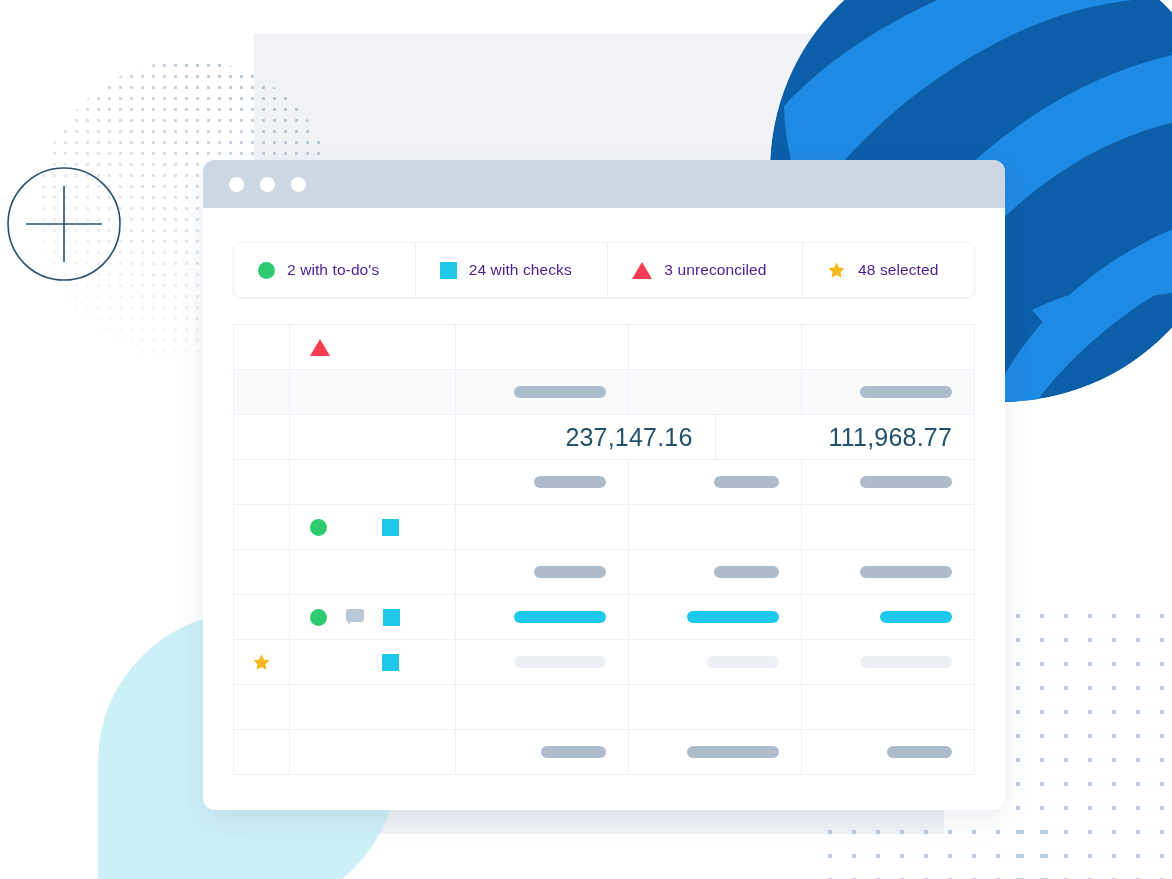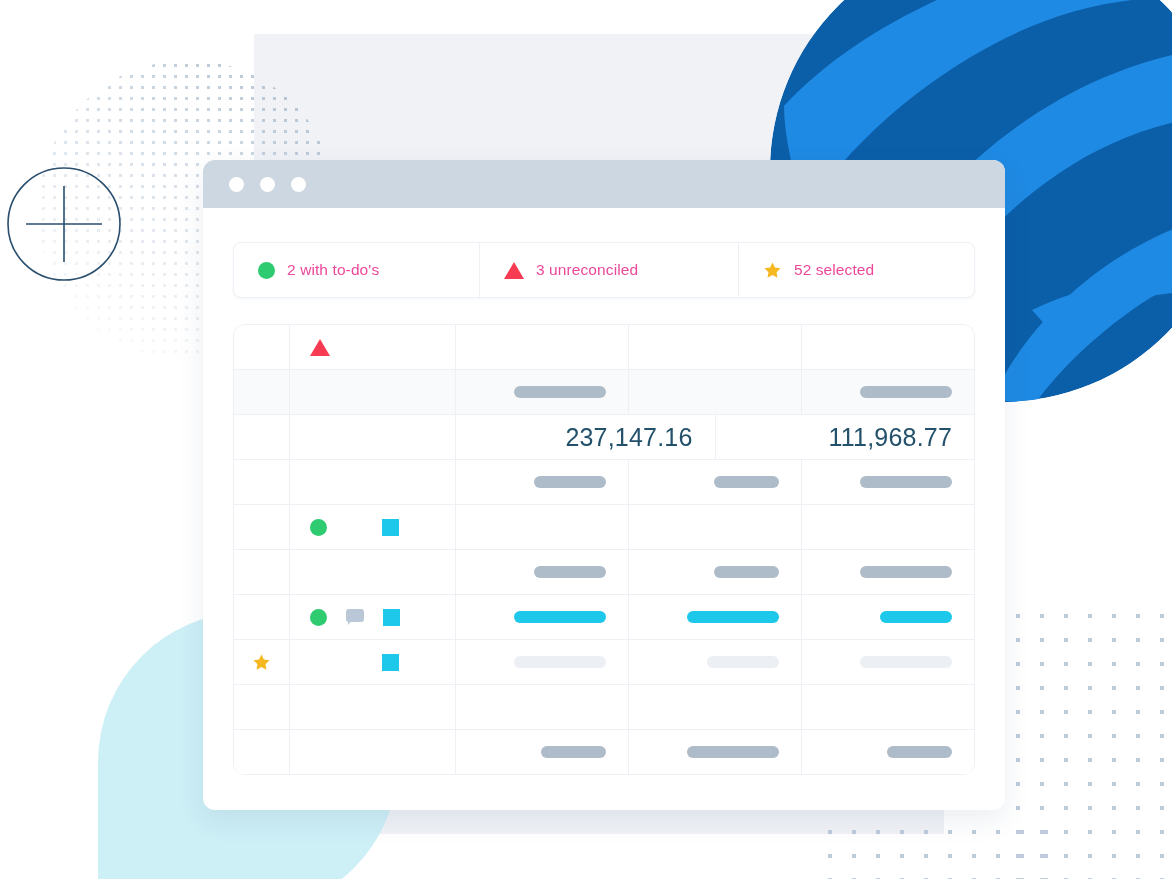--- a/index.html
+++ b/index.html
@@ -123,21 +123,21 @@
     display: flex;
     align-items: center;
     gap: 12px;
     padding: 0 24px;
     flex: 1 1 auto;
     border-right: 1px solid #eceff3;
   }
   .legend-item:last-child { border-right: none; }
   .legend-label {
     font-size: 15.5px;
-    color: #ec4899;
+    color: #4c1d95;
     white-space: nowrap;
     letter-spacing: .1px;
   }
 
   .ico-circle { width: 17px; height: 17px; border-radius: 50%; background: #2ecb71; flex: none; }
   .ico-square { width: 17px; height: 17px; background: #1ec8ea; flex: none; }
   .ico-triangle {
     width: 0; height: 0; flex: none;
     border-left: 10px solid transparent;
     border-right: 10px solid transparent;
@@ -155,21 +155,21 @@
     width: 0; height: 0;
     border-left: 4px solid #b9c7d6;
     border-bottom: 5px solid transparent;
   }
 
   
   #data-table {
     margin-top: 26px;
     border: 1px solid #eef0f5;
     border-bottom: none;
-    border-radius: 12px;
+    border-radius: 0;
     overflow: hidden;
   }
   .t-row {
     display: flex;
     height: 45px;
     border-bottom: 1px solid #eef0f5;
     background: #ffffff;
   }
   .t-row.alt { background: #f8fafc; }
 
@@ -238,28 +238,32 @@
       <span class="dot-btn"></span>
     </div>
 
     <div id="window-body">
       <div id="legend-bar">
           <div class="legend-item">
             <span class="ico-circle"></span>
             <span class="legend-label">2 with to-do's</span>
           </div>
           <div class="legend-item">
+            <span class="ico-square"></span>
+            <span class="legend-label">24 with checks</span>
+          </div>
+          <div class="legend-item">
             <span class="ico-triangle"></span>
             <span class="legend-label">3 unreconciled</span>
           </div>
           <div class="legend-item">
             <span class="ico-star"><svg viewBox="0 0 24 24" width="19" height="19">
                 <path fill="#f5b820" d="M12 1.8l3.1 6.4 7 1-5 4.9 1.2 7-6.3-3.3-6.3 3.3 1.2-7-5-4.9 7-1z"></path>
               </svg></span>
-            <span class="legend-label">52 selected</span>
+            <span class="legend-label">48 selected</span>
           </div>
         </div>
       <div id="data-table">
           <div class="t-row">
             <div class="c-flag"></div>
             <div class="c-icons">
               <span class="ico-triangle"></span>
             </div>
             <div class="c-num"></div>
             <div class="c-num"></div>

